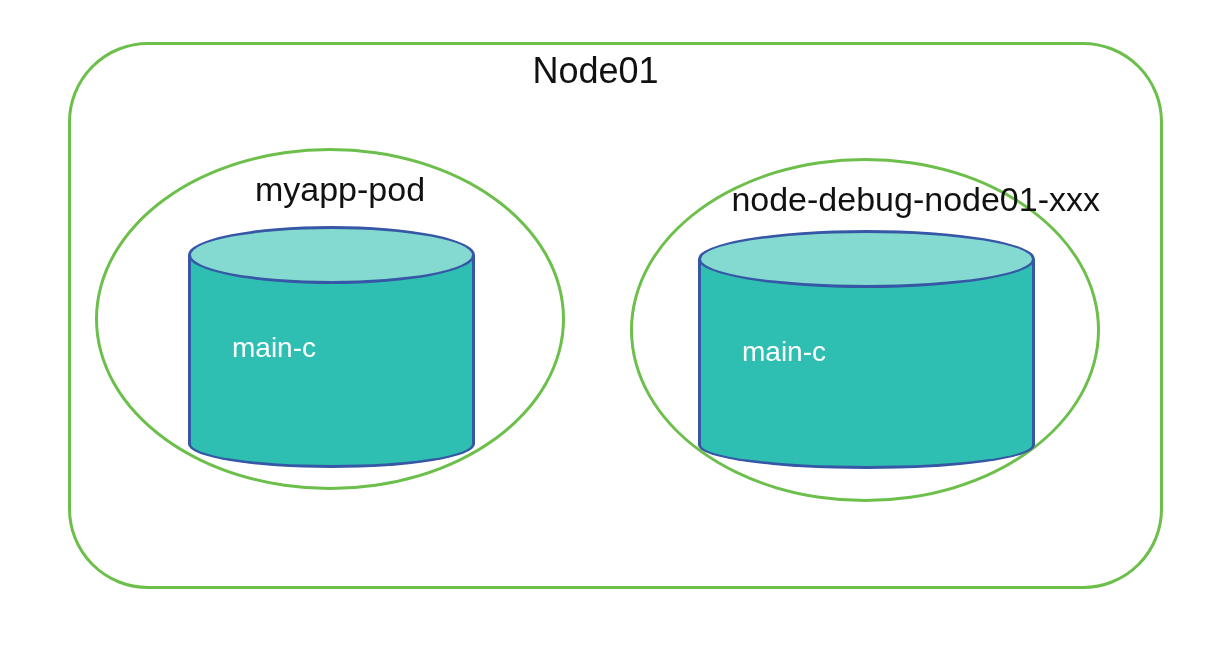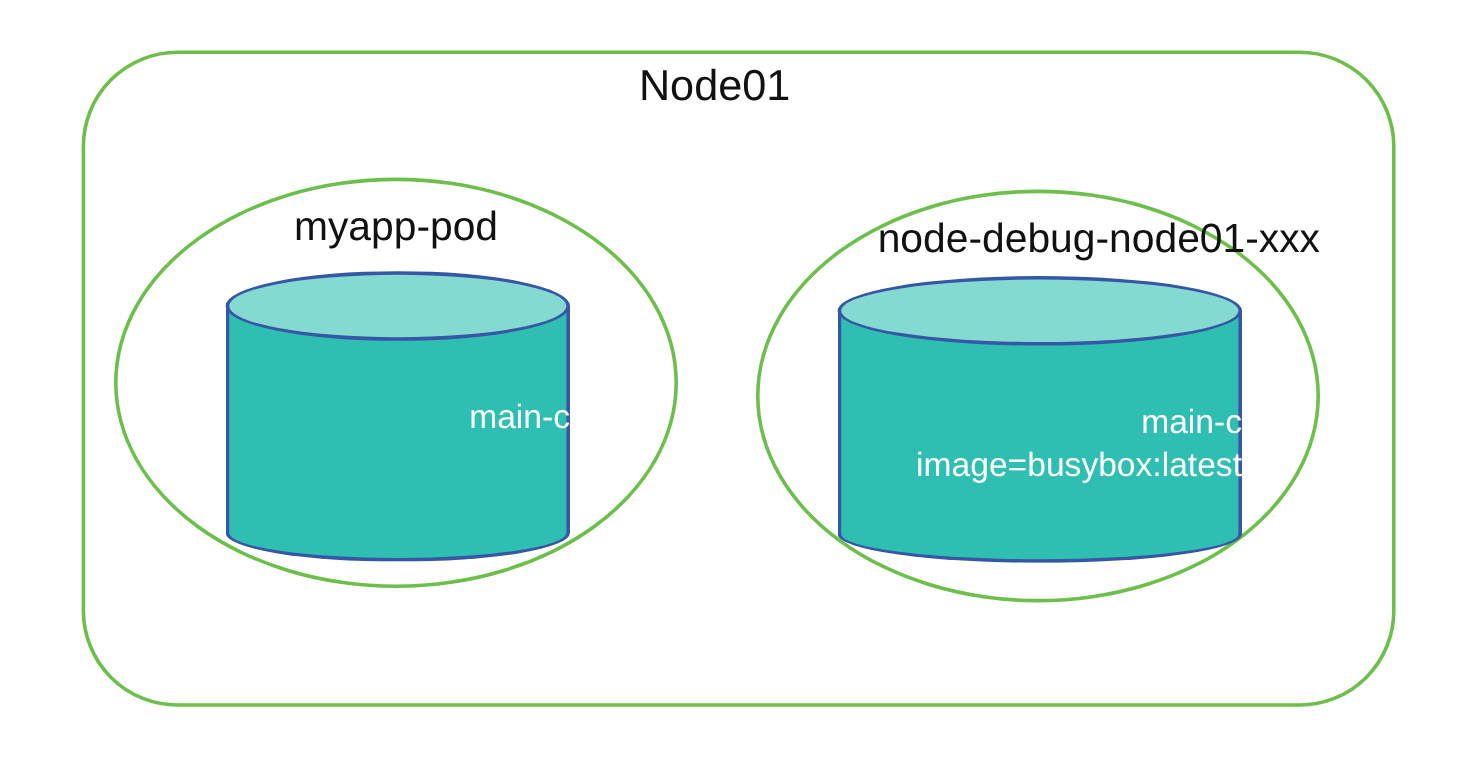--- a/index.html
+++ b/index.html
@@ -34,21 +34,21 @@
     border:3px solid var(--green);
     border-radius:50%;
     box-sizing:border-box;
     background:transparent;
   }
   .pod-left{left:95px;top:148px;width:470px;height:342px;}
   .pod-right{left:630px;top:158px;width:470px;height:344px;}
   .pod-title{
     position:absolute;text-align:center;font-size:34px;color:var(--ink);
   }
-  .pod-title-left{left:95px;top:170px;width:470px;}
+  .pod-title-left{left:105px;top:170px;width:470px;}
   .pod-title-right{left:630px;top:180px;width:470px;text-align:right;}
   .cyl{position:absolute;}
   .cyl-left{left:188px;top:226px;width:287px;height:242px;}
   .cyl-right{left:698px;top:230px;width:337px;height:239px;}
   .cyl-body{
     position:absolute;left:0;right:0;top:29px;bottom:0;
     background:var(--teal);
     border:3px solid var(--blue);
     border-top:none;
     border-radius:0 0 50% 50% / 0 0 24px 24px;
@@ -56,21 +56,21 @@
   }
   .cyl-top{
     position:absolute;left:0;right:0;top:0;height:58px;
     background:var(--teal-light);
     border:3px solid var(--blue);
     border-radius:50%;
     box-sizing:border-box;
   }
   .cyl-label{
     position:absolute;left:0;right:0;top:104px;
-    text-align:right;color:var(--white-text);
+    text-align:left;color:var(--white-text);
     font-size:28px;line-height:36px;margin-left:44px;
   }
 </style>
 </head>
 <body>
 
 <div class="node-box"></div>
 
 <div class="node-title">
   <span>Node01</span>
@@ -88,15 +88,14 @@
 </div>
 
 <div class="pod pod-right"></div>
 <div class="pod-title pod-title-right">node-debug-node01-xxx</div>
 
 <div class="cyl cyl-right">
   <div class="cyl-body"></div>
   <div class="cyl-top"></div>
   <div class="cyl-label">
     <div>main-c</div>
-    <div>image=busybox:latest</div>
   </div>
 </div>
 
 </body></html>

